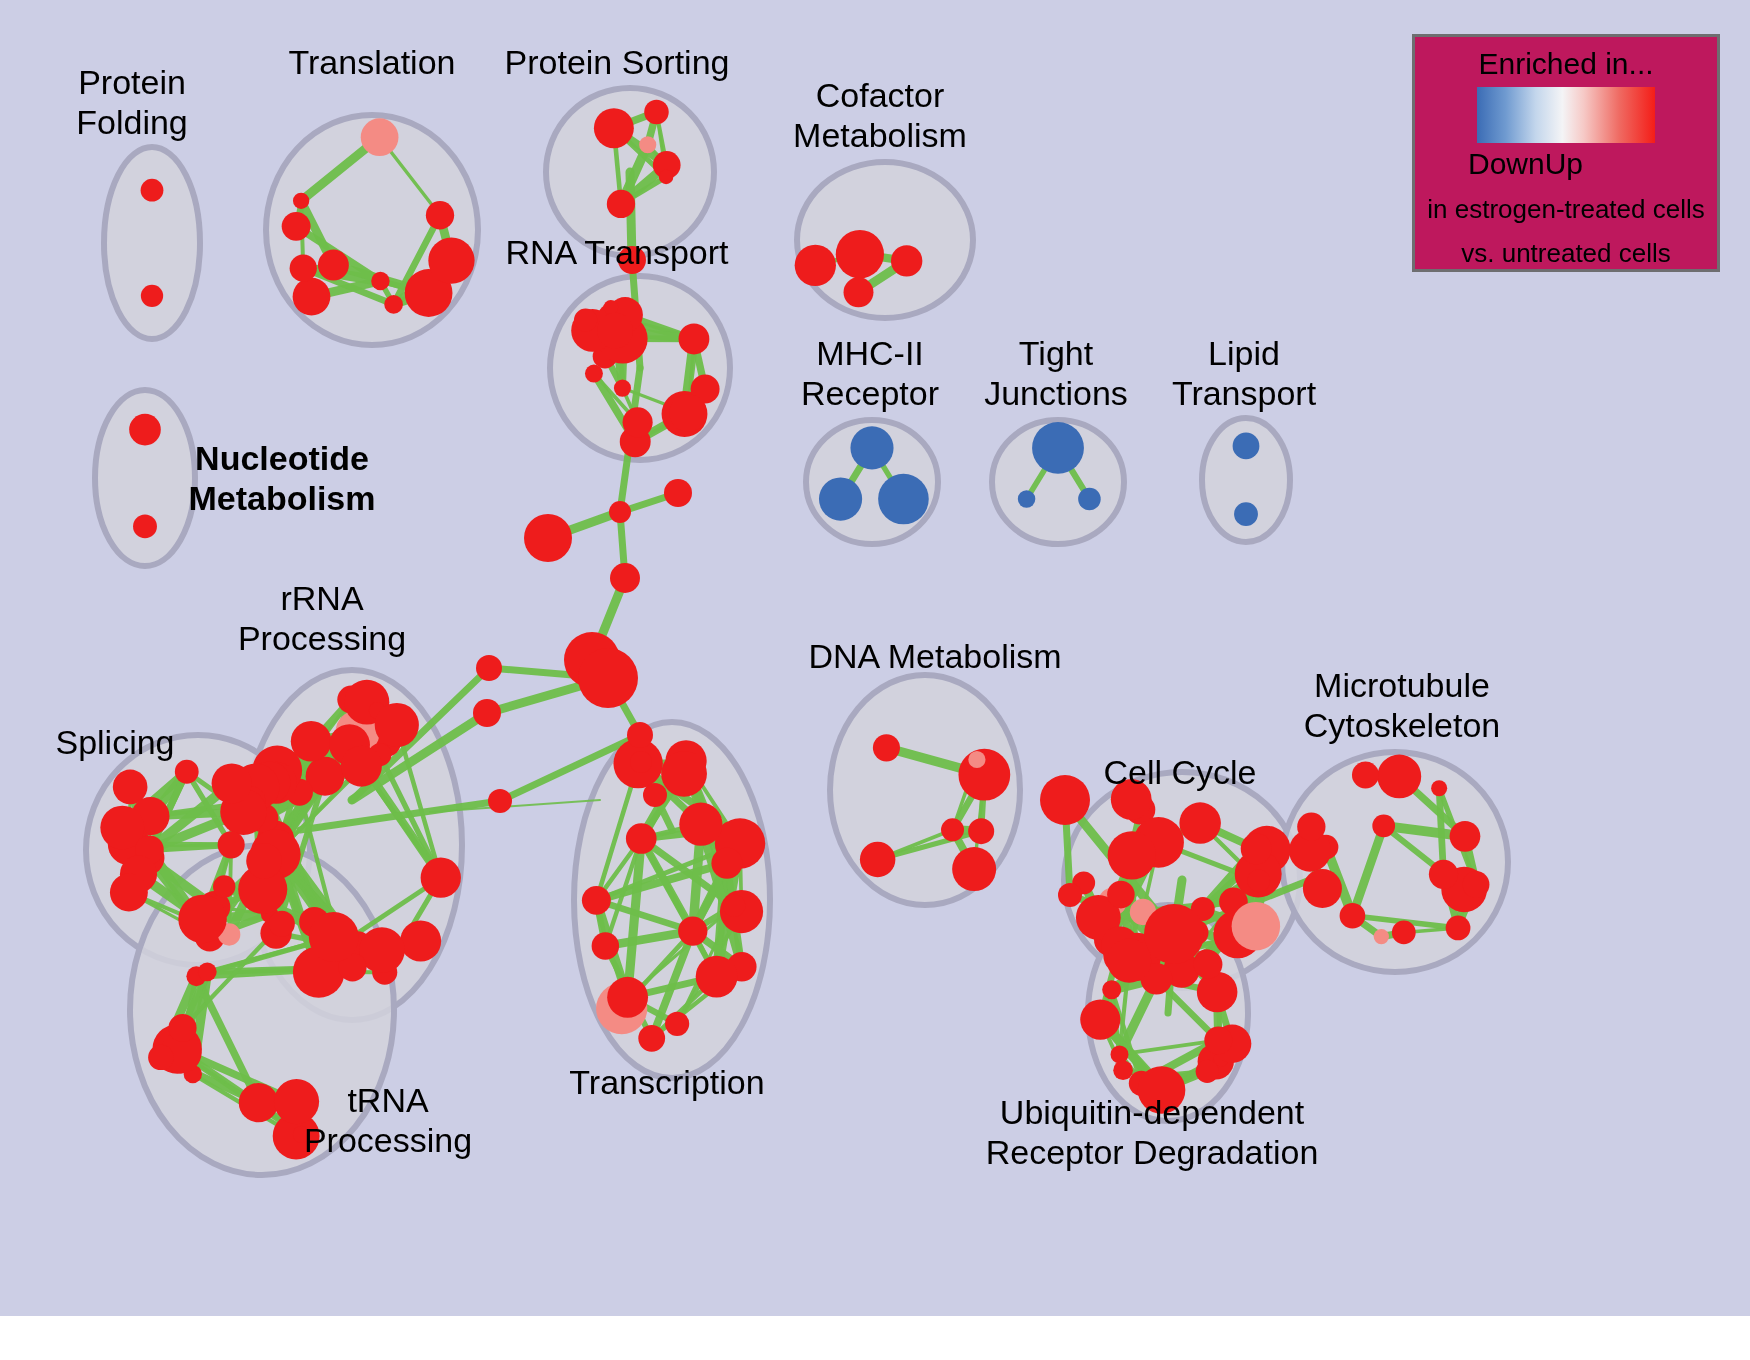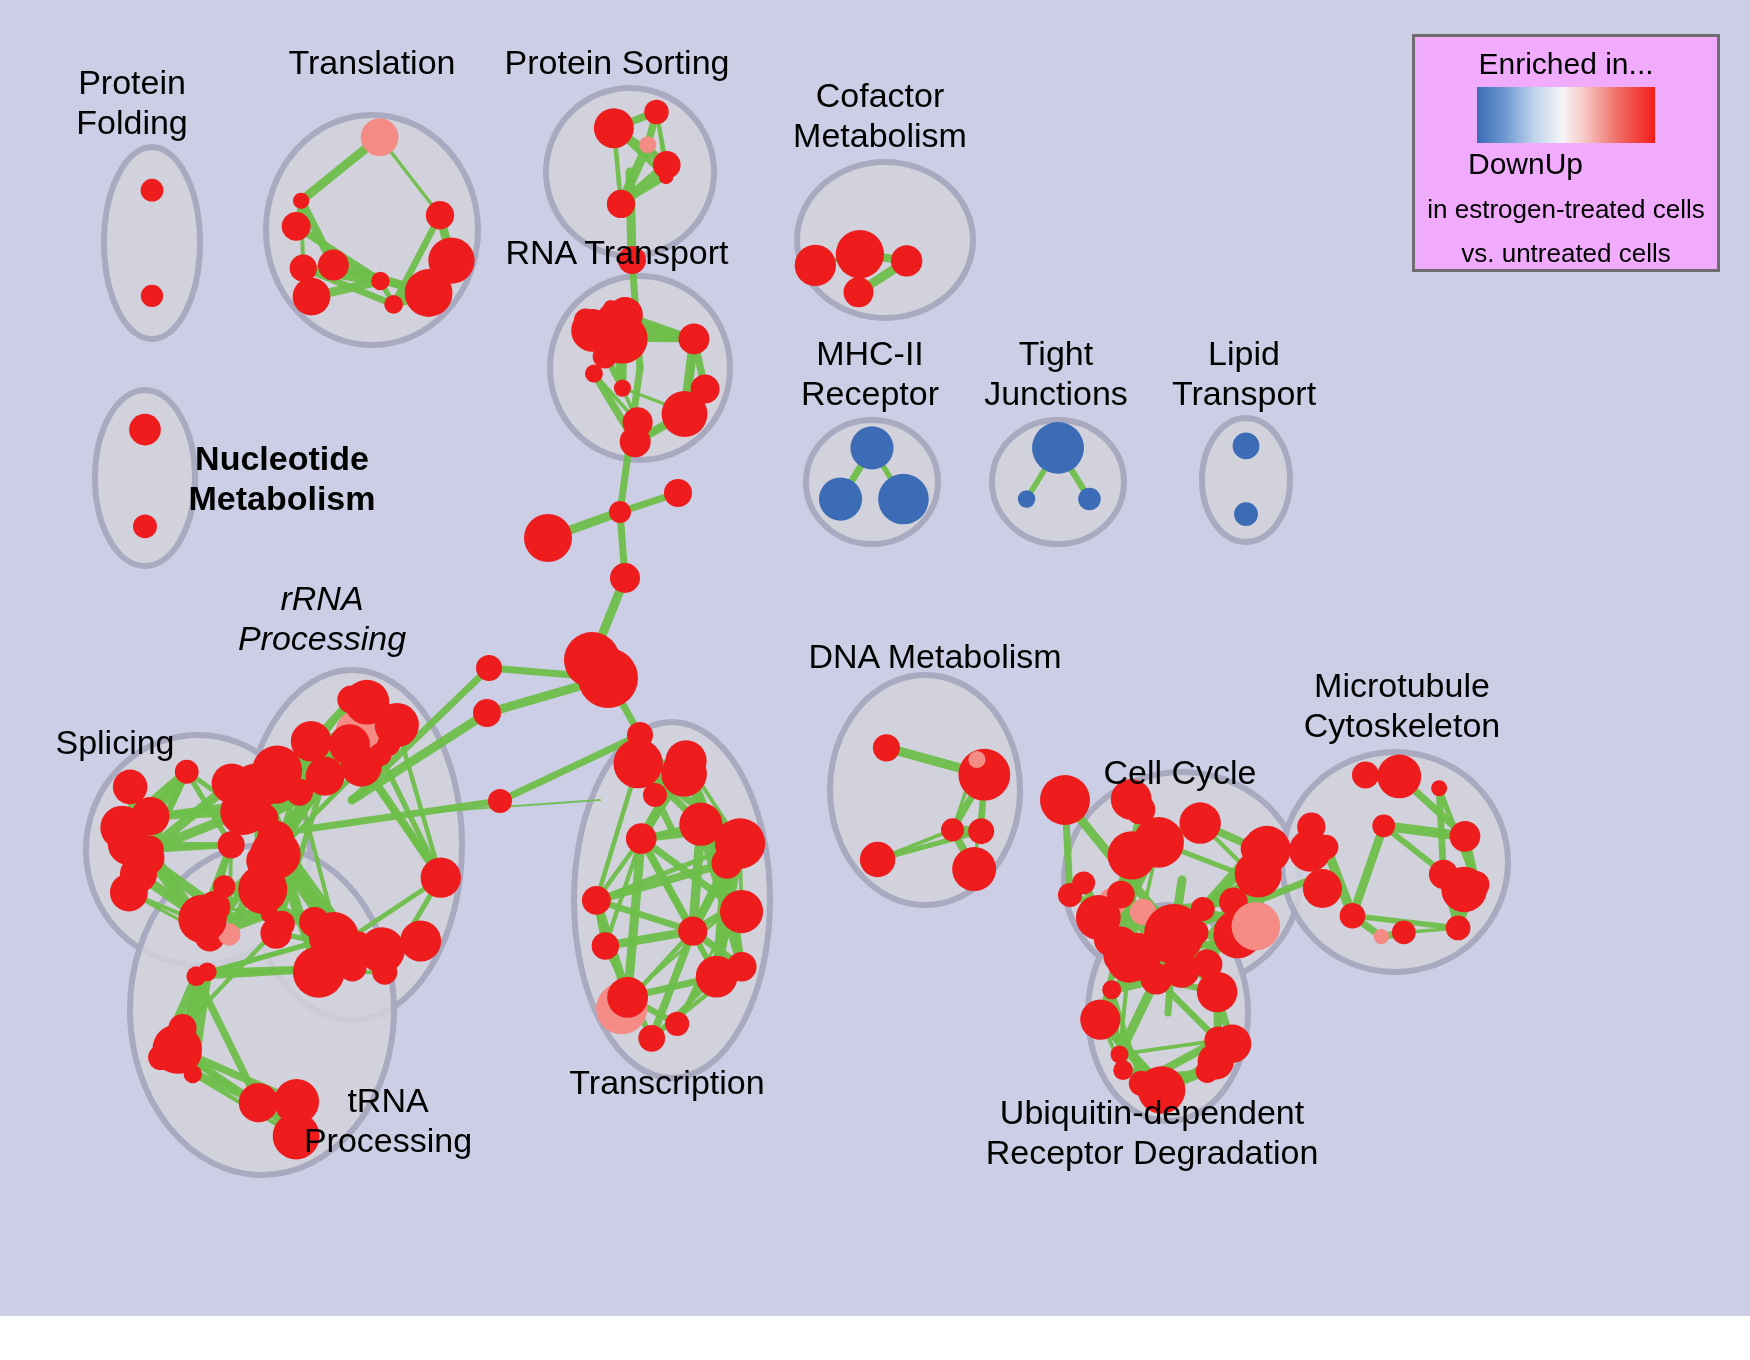--- a/index.html
+++ b/index.html
@@ -11,21 +11,21 @@
   }
   #net{position:absolute;left:0;top:0;width:1750px;height:1360px;}
   .cl-label{
     position:absolute;color:#000;font-size:34px;line-height:40px;
     font-family:"Liberation Sans", sans-serif;font-weight:400;
     white-space:pre;text-align:center;transform:translateX(-50%);
     pointer-events:none;
   }
   #legend{
     position:absolute;left:1412px;top:34px;width:308px;height:238px;
-    border:3px solid #6e6e70;background:#f0abfc;box-sizing:border-box;
+    border:3px solid #6e6e70;background:#be185d;box-sizing:border-box;
     display:flex;flex-direction:column;align-items:center;
   }
   #legend .ltitle{font-size:30px;color:#000;margin-top:10px;}
   #legend .bar{
     width:178px;height:60px;margin-top:6px;
     background:linear-gradient(to right,#3b6cb5 0%,#6f9ad0 16%,#c3d6ec 33%,#f4f4f6 48%,#f6c9c6 60%,#ef6a62 80%,#f41d18 100%);
   }
   #legend .ends{width:196px;display:flex;justify-content:flex-start;margin-top:4px;font-size:30px;color:#000;}
   #legend .sub{font-size:26px;color:#000;line-height:32px;text-align:center;margin-top:12px;}
 </style>
@@ -724,21 +724,21 @@
       <div class="cl-label" style="left: 880px; top: 75px;">Cofactor
 Metabolism</div>
       <div class="cl-label" style="left: 870px; top: 333px;">MHC-II
 Receptor</div>
       <div class="cl-label" style="left: 1056px; top: 333px;">Tight
 Junctions</div>
       <div class="cl-label" style="left: 1244px; top: 333px;">Lipid
 Transport</div>
       <div class="cl-label" style="left: 282px; top: 438px; font-weight: bold;">Nucleotide
 Metabolism</div>
-      <div class="cl-label" style="left: 322px; top: 578px; font-style: italic;">rRNA
+      <div class="cl-label" style="left: 322px; top: 578px;">rRNA
 Processing</div>
       <div class="cl-label" style="left: 115px; top: 722px;">Splicing</div>
       <div class="cl-label" style="left: 388px; top: 1080px;">tRNA
 Processing</div>
       <div class="cl-label" style="left: 667px; top: 1062px;">Transcription</div>
       <div class="cl-label" style="left: 935px; top: 636px;">DNA Metabolism</div>
       <div class="cl-label" style="left: 1180px; top: 752px;">Cell Cycle</div>
       <div class="cl-label" style="left: 1402px; top: 665px;">Microtubule
 Cytoskeleton</div>
       <div class="cl-label" style="left: 1152px; top: 1092px;">Ubiquitin-dependent

